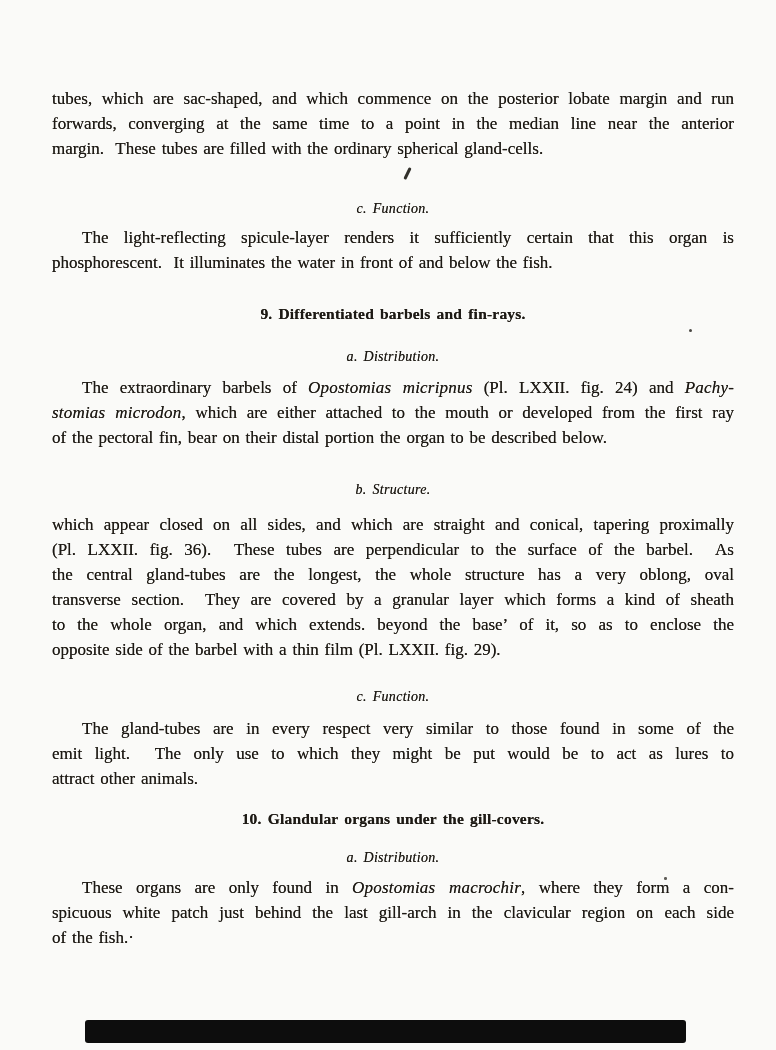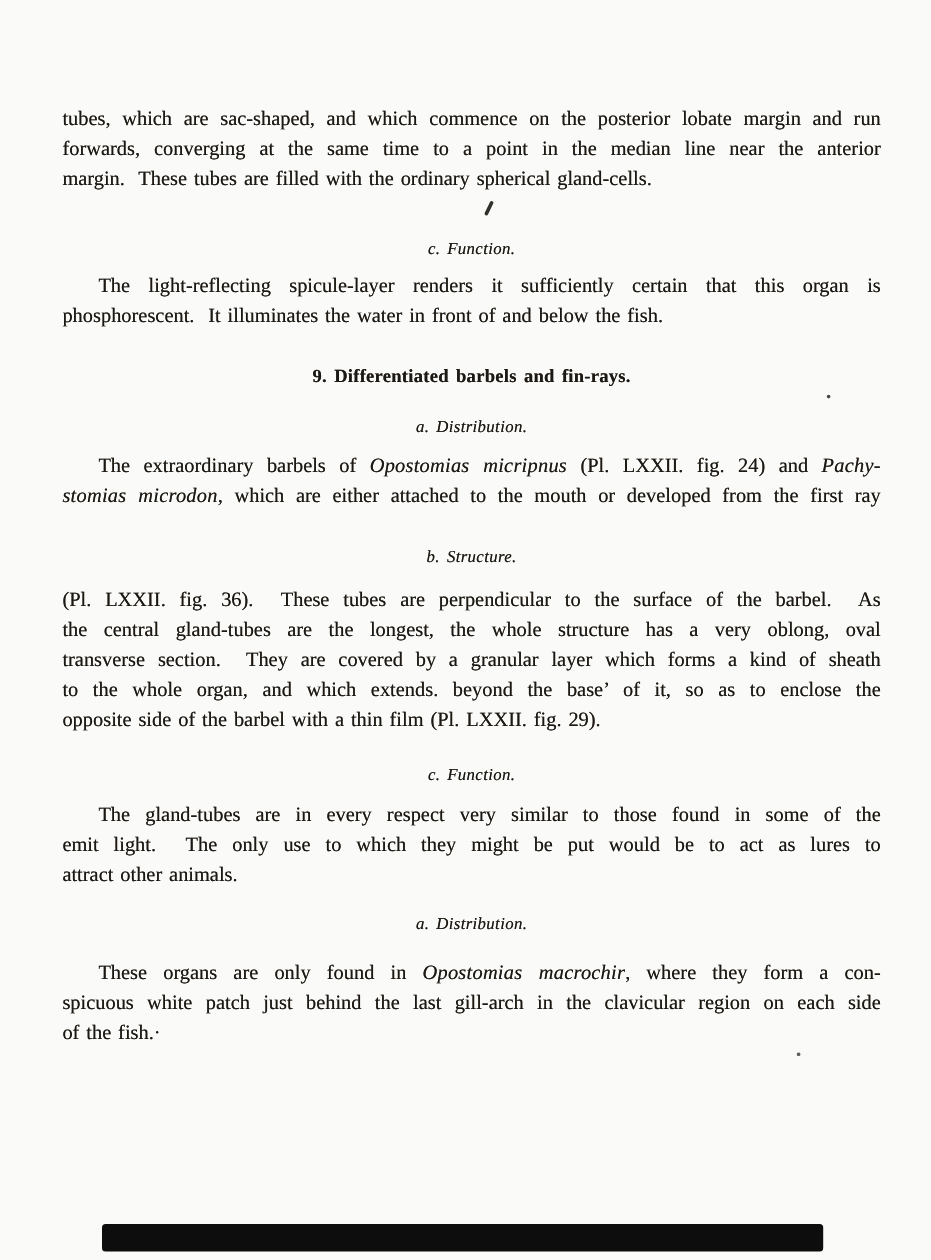--- a/index.html
+++ b/index.html
@@ -104,35 +104,38 @@
       <div class="h-italic">c. Function.</div>
       <div class="para">
         <div class="line first"><span>The light-reflecting spicule-layer renders it sufficiently certain that this organ is</span></div>
         <div class="line last"><span>phosphorescent.&nbsp; It illuminates the water in front of and below the fish.</span></div>
       </div>
       <div class="h-bold">9. Differentiated barbels and fin-rays.</div>
       <div class="h-italic">a. Distribution.</div>
       <div class="para">
         <div class="line first"><span>The extraordinary barbels of </span><i>Opostomias micripnus</i><span> (Pl. LXXII. fig. 24) and </span><i>Pachy-</i></div>
         <div class="line"><i>stomias microdon</i><span>, which are either attached to the mouth or developed from the first ray</span></div>
+        <div class="line last"><span>of the pectoral fin, bear on their distal portion the organ to be described below.</span></div>
       </div>
       <div class="h-italic">b. Structure.</div>
       <div class="para">
+        <div class="line"><span>which appear closed on all sides, and which are straight and conical, tapering proximally</span></div>
         <div class="line"><span>(Pl. LXXII. fig. 36).&nbsp; These tubes are perpendicular to the surface of the barbel.&nbsp; As</span></div>
         <div class="line"><span>the central gland-tubes are the longest, the whole structure has a very oblong, oval</span></div>
         <div class="line"><span>transverse section.&nbsp; They are covered by a granular layer which forms a kind of sheath</span></div>
         <div class="line"><span>to the whole organ, and which extends. beyond the base’ of it, so as to enclose the</span></div>
         <div class="line last"><span>opposite side of the barbel with a thin film (Pl. LXXII. fig. 29).</span></div>
       </div>
       <div class="h-italic">c. Function.</div>
       <div class="para">
         <div class="line first"><span>The gland-tubes are in every respect very similar to those found in some of the</span></div>
         <div class="line"><span>emit light.&nbsp; The only use to which they might be put would be to act as lures to</span></div>
         <div class="line last"><span>attract other animals.</span></div>
       </div>
+      <div class="h-bold">10. Glandular organs under the gill-covers.</div>
       <div class="h-italic">a. Distribution.</div>
       <div class="para">
         <div class="line first"><span>These organs are only found in </span><i>Opostomias macrochir</i><span>, where they form a con-</span></div>
         <div class="line"><span>spicuous white patch just behind the last gill-arch in the clavicular region on each side</span></div>
         <div class="line last"><span>of the fish.·</span></div>
       </div>
     </div>
 
   <div class="speck speck-tick"></div>
   <div class="speck speck-dot-1"></div>

